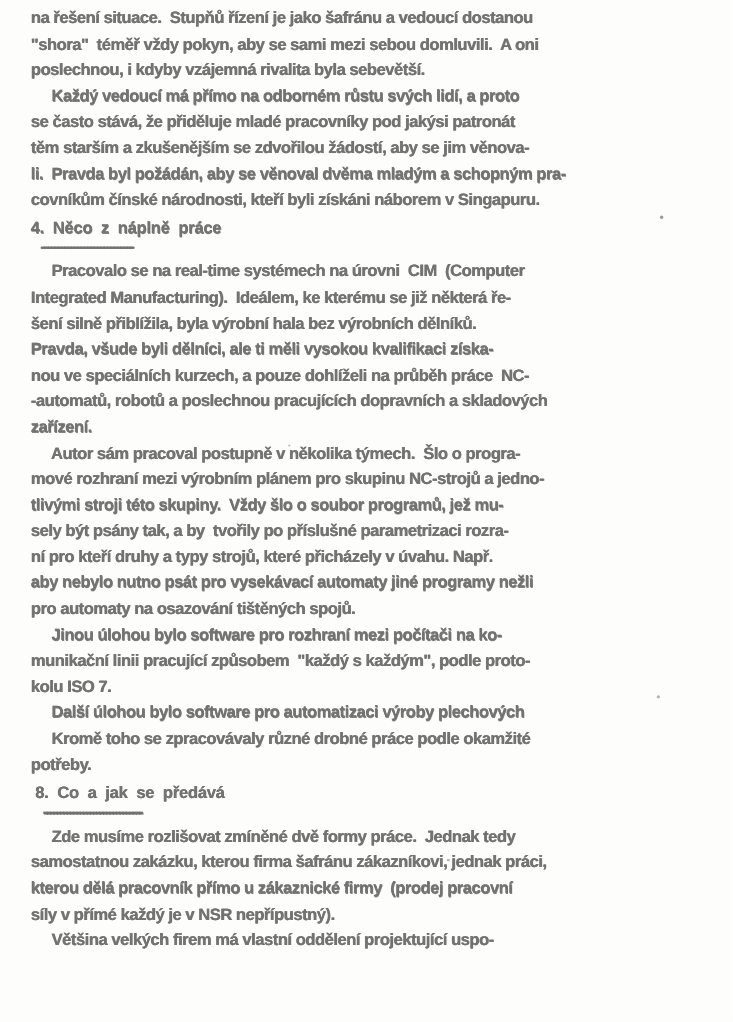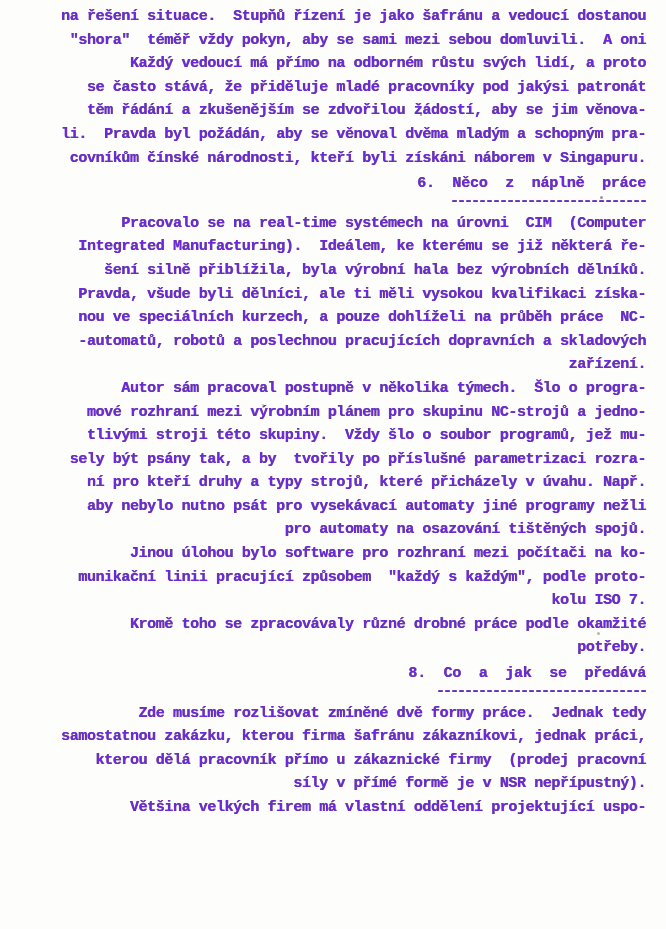--- a/index.html
+++ b/index.html
@@ -14,29 +14,28 @@
     position: relative;
   }
   .page {
     position: absolute;
     inset: 0;
     background: #fdfdfc;
     padding: 5px 20px 0 28px;
     box-sizing: border-box;
   }
   .line {
-    font-family: Liberation Mono, monospace;
+    font-family: Liberation Sans, sans-serif;
     font-size: 15px;
     line-height: 23.6px;
     font-weight: 700;
-    color: #6d28d9;
+    color: #737373;
     white-space: pre;
     letter-spacing: -0.4px;
     text-shadow: 0.4px 0.3px 0 rgba(33,30,27,0.55), -0.2px 0 0 rgba(33,30,27,0.3);
-    text-align: right;
   }
   .block.heading { margin-top: 2px; margin-bottom: 2px; }
   .line.heading-line { letter-spacing: -0.2px; }
   .line.dashes {
     letter-spacing: -2px;
     margin-top: -6px;
     height: 20px;
     overflow: hidden;
   }
   
@@ -53,30 +52,31 @@
   .speck.s5 { left: 262px; top: 404px; width: 2px; height: 2px; opacity: 0.35; }
 </style>
 </head>
 <body>
 
 <div class="page">
   <div id="doc-body">
       <div class="block paragraph">
         <div class="line">na řešení situace.  Stupňů řízení je jako šafránu a vedoucí dostanou</div>
         <div class="line">"shora"  téměř vždy pokyn, aby se sami mezi sebou domluvili.  A oni</div>
+        <div class="line">poslechnou, i kdyby vzájemná rivalita byla sebevětší.</div>
       </div>
       <div class="block paragraph">
         <div class="line">     Každý vedoucí má přímo na odborném růstu svých lidí, a proto</div>
         <div class="line">se často stává, že přiděluje mladé pracovníky pod jakýsi patronát</div>
-        <div class="line">těm řádání a zkušenějším se zdvořilou žádostí, aby se jim věnova-</div>
+        <div class="line">těm starším a zkušenějším se zdvořilou žádostí, aby se jim věnova-</div>
         <div class="line">li.  Pravda byl požádán, aby se věnoval dvěma mladým a schopným pra-</div>
         <div class="line">covníkům čínské národnosti, kteří byli získáni náborem v Singapuru.</div>
       </div>
       <div class="block heading">
-        <div class="line heading-line">6.  Něco  z  náplně  práce</div>
+        <div class="line heading-line">4.  Něco  z  náplně  práce</div>
         <div class="line dashes">    ----------------------------</div>
       </div>
       <div class="block paragraph">
         <div class="line">     Pracovalo se na real-time systémech na úrovni  CIM  (Computer</div>
         <div class="line">Integrated Manufacturing).  Ideálem, ke kterému se již některá ře-</div>
         <div class="line">šení silně přiblížila, byla výrobní hala bez výrobních dělníků.</div>
         <div class="line">Pravda, všude byli dělníci, ale ti měli vysokou kvalifikaci získa-</div>
         <div class="line">nou ve speciálních kurzech, a pouze dohlíželi na průběh práce  NC-</div>
         <div class="line">-automatů, robotů a poslechnou pracujících dopravních a skladových</div>
         <div class="line">zařízení.</div>
@@ -89,34 +89,35 @@
         <div class="line">ní pro kteří druhy a typy strojů, které přicházely v úvahu. Např.</div>
         <div class="line">aby nebylo nutno psát pro vysekávací automaty jiné programy nežli</div>
         <div class="line">pro automaty na osazování tištěných spojů.</div>
       </div>
       <div class="block paragraph">
         <div class="line">     Jinou úlohou bylo software pro rozhraní mezi počítači na ko-</div>
         <div class="line">munikační linii pracující způsobem  "každý s každým", podle proto-</div>
         <div class="line">kolu ISO 7.</div>
       </div>
       <div class="block paragraph">
+        <div class="line">     Další úlohou bylo software pro automatizaci výroby plechových</div>
       </div>
       <div class="block paragraph">
         <div class="line">     Kromě toho se zpracovávaly různé drobné práce podle okamžité</div>
         <div class="line">potřeby.</div>
       </div>
       <div class="block heading">
         <div class="line heading-line"> 8.  Co  a  jak  se  předává</div>
         <div class="line dashes">     ------------------------------</div>
       </div>
       <div class="block paragraph">
         <div class="line">     Zde musíme rozlišovat zmíněné dvě formy práce.  Jednak tedy</div>
         <div class="line">samostatnou zakázku, kterou firma šafránu zákazníkovi, jednak práci,</div>
         <div class="line">kterou dělá pracovník přímo u zákaznické firmy  (prodej pracovní</div>
-        <div class="line">síly v přímé formě je v NSR nepřípustný).</div>
+        <div class="line">síly v přímé každý je v NSR nepřípustný).</div>
       </div>
       <div class="block paragraph">
         <div class="line">     Většina velkých firem má vlastní oddělení projektující uspo-</div>
       </div>
     </div>
   <span class="speck s1"></span>
   <span class="speck s2"></span>
   <span class="speck s3"></span>
   <span class="speck s4"></span>
   <span class="speck s5"></span>

